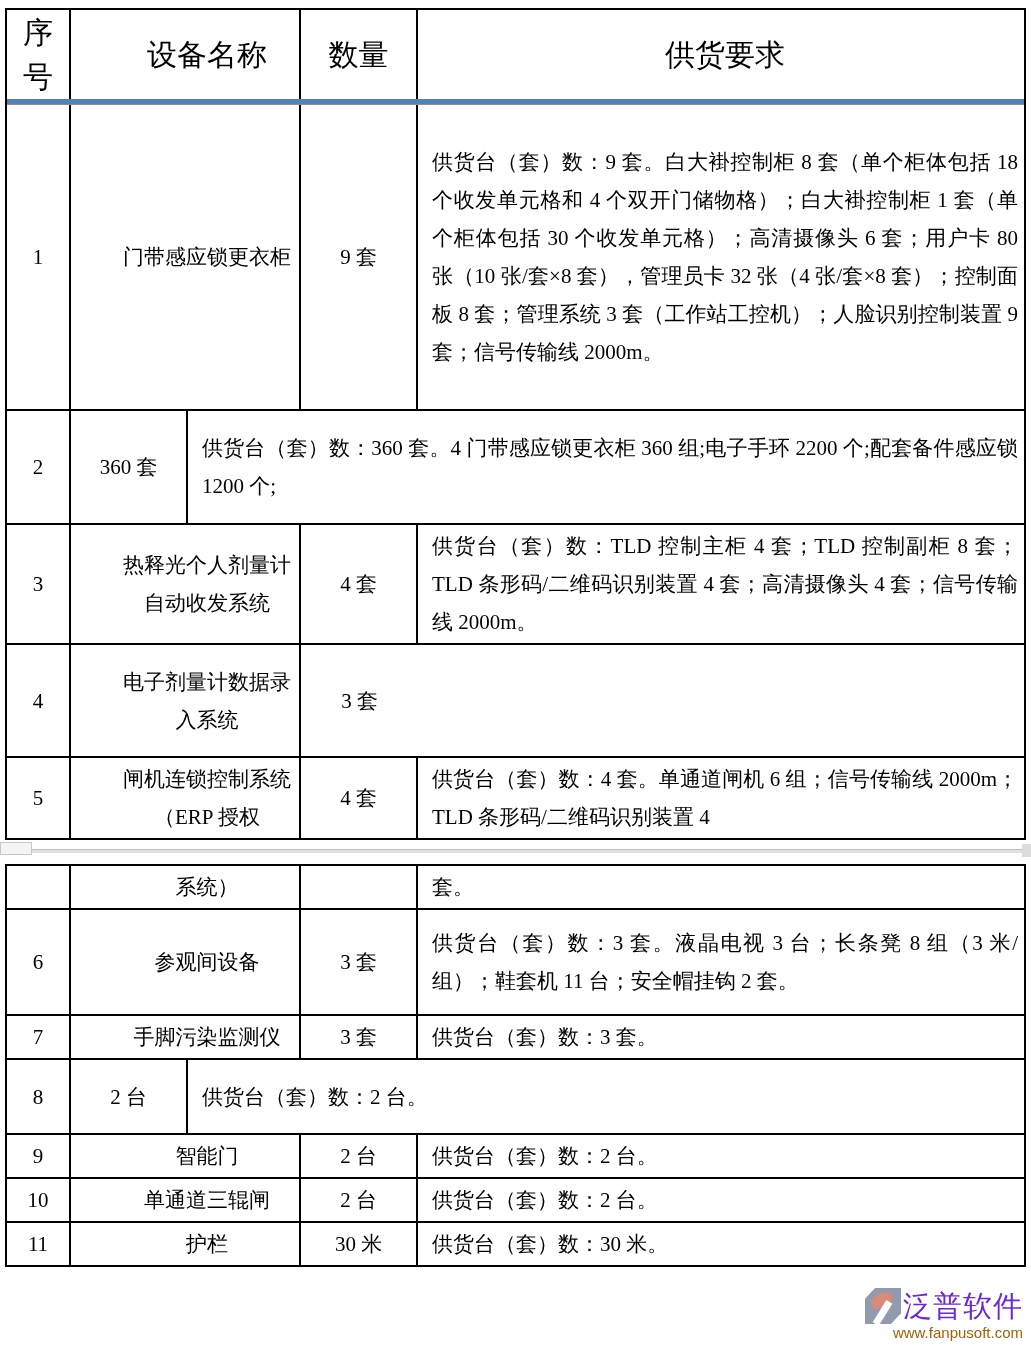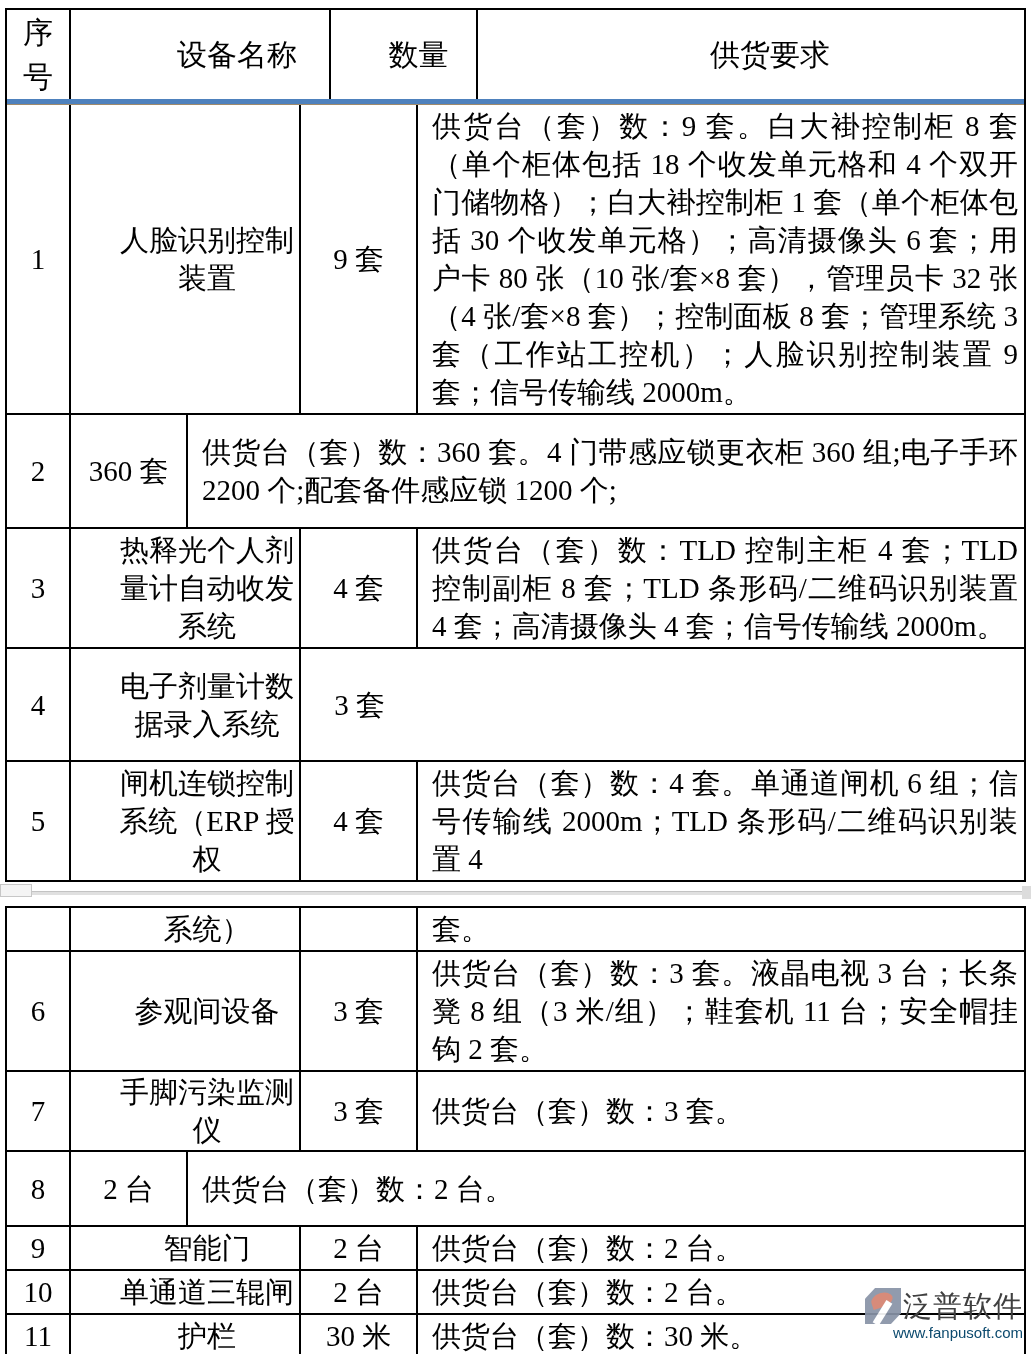--- a/index.html
+++ b/index.html
@@ -14,31 +14,31 @@
     border:2px solid #000;
     box-sizing:border-box;
     background:#fff;
   }
   .tr{display:flex;align-items:stretch;border-top:2px solid #000;}
   .tr:first-child{border-top:none;}
   .td{
     box-sizing:border-box;
     border-right:2px solid #000;
     display:flex;align-items:center;justify-content:center;
-    font-size:29px;line-height:38px;
+    font-size:21px;line-height:38px;
     padding:1px 2px;
   }
   .td:last-child{border-right:none;}
   .c-no{width:64px;flex:0 0 64px;text-align:center;}
   .c-name{width:230px;flex:0 0 230px;text-align:center;padding-left:46px;}
   .c-qty{width:117px;flex:0 0 117px;text-align:center;white-space:nowrap;}
   .c-req{flex:1 1 auto;justify-content:flex-start;align-items:center;padding:2px 6px 2px 14px;}
   .c-req .txt{text-align:justify;width:100%;}
   .hdr .td{font-size:30px;}
-  .hdr{min-height:66px;gap:30px;}
+  .hdr{min-height:66px;}
   .hdr .c-no .brk{display:inline-block;width:1.15em;word-break:break-all;line-height:1.45;text-align:center;}
   .blue-rule{height:5px;background:#4e81bd;border-bottom:1px solid #a08a6b;}
   .r1{min-height:304px;}
   .r2{min-height:112px;}
   .r3{min-height:113px;}
   .r4{min-height:111px;}
   .r5{min-height:70px;}
   .rc{min-height:40px;}
   .r6{min-height:104px;}
   .r7{min-height:38px;}
@@ -60,42 +60,42 @@
     opacity:.92;
   }
   .wm-logo::before{
     content:"";position:absolute;left:6px;top:5px;width:22px;height:14px;
     background:#d4826f;border-radius:50% 50% 50% 0;transform:rotate(-18deg);
   }
   .wm-logo::after{
     content:"";position:absolute;left:14px;top:12px;width:7px;height:26px;
     background:#fff;transform:rotate(32deg);
   }
-  .wm-brand{font-size:29px;line-height:30px;color:#404040;letter-spacing:1px;white-space:nowrap;}
-  .wm-url{font-size:15px;line-height:17px;color:#0c4a6e;font-family:"Liberation Sans","DejaVu Sans",sans-serif;white-space:nowrap;}
+  .wm-brand{font-size:29px;line-height:30px;color:#6d28d9;letter-spacing:1px;white-space:nowrap;}
+  .wm-url{font-size:15px;line-height:17px;color:#a16207;font-family:"Liberation Sans","DejaVu Sans",sans-serif;white-space:nowrap;}
 </style>
 </head>
 <body>
 
 <div class="tbl">
 
   <div class="tr hdr">
     <div class="td c-no">
         <span class="brk">序号</span>
       </div>
     <div class="td c-name">设备名称</div>
     <div class="td c-qty">数量</div>
     <div class="td c-req" style="justify-content:center;">供货要求</div>
   </div>
 
   <div class="blue-rule"></div>
 
   <div class="tr r1" style="border-top:none;">
     <div class="td c-no">1</div>
-    <div class="td c-name">人脸识别控制装置</div>
+    <div class="td c-name">门带感应锁更衣柜</div>
     <div class="td c-qty">9 套</div>
     <div class="td c-req">
         <span class="txt">供货台（套）数：9 套。白大褂控制柜 8 套（单个柜体包括 18 个收发单元格和 4 个双开门储物格）；白大褂控制柜 1 套（单个柜体包括 30 个收发单元格）；高清摄像头 6 套；用户卡 80 张（10 张/套×8 套），管理员卡 32 张（4 张/套×8 套）；控制面板 8 套；管理系统 3 套（工作站工控机）；人脸识别控制装置 9 套；信号传输线 2000m。</span>
       </div>
   </div>
 
   <div class="tr r2">
     <div class="td c-no">2</div>
     <div class="td c-qty">360 套</div>
     <div class="td c-req">

